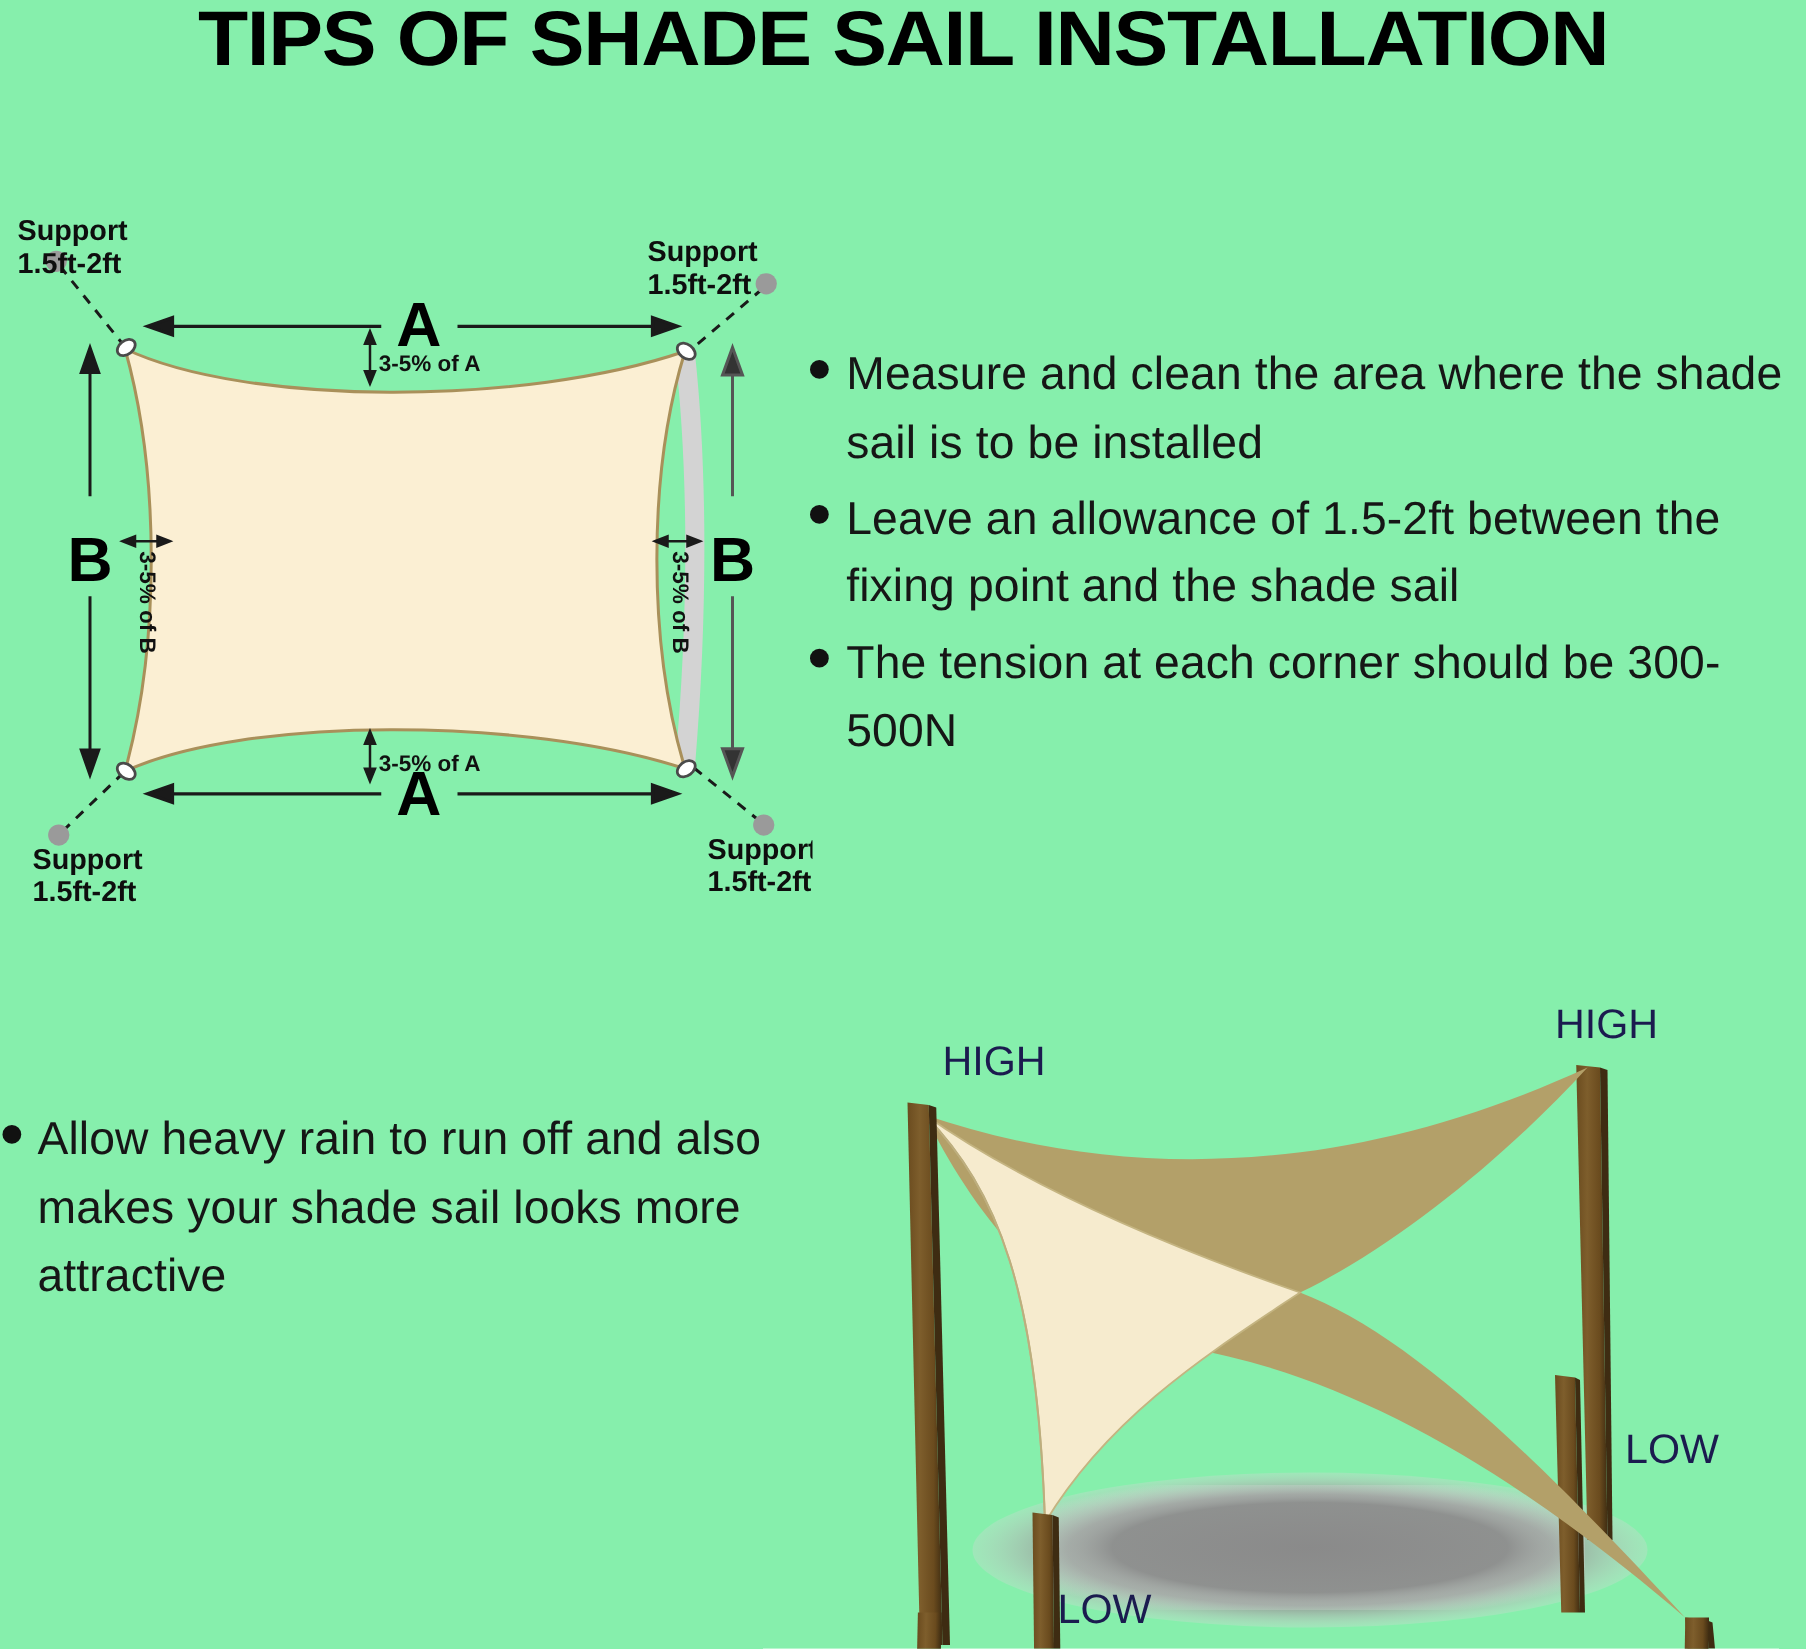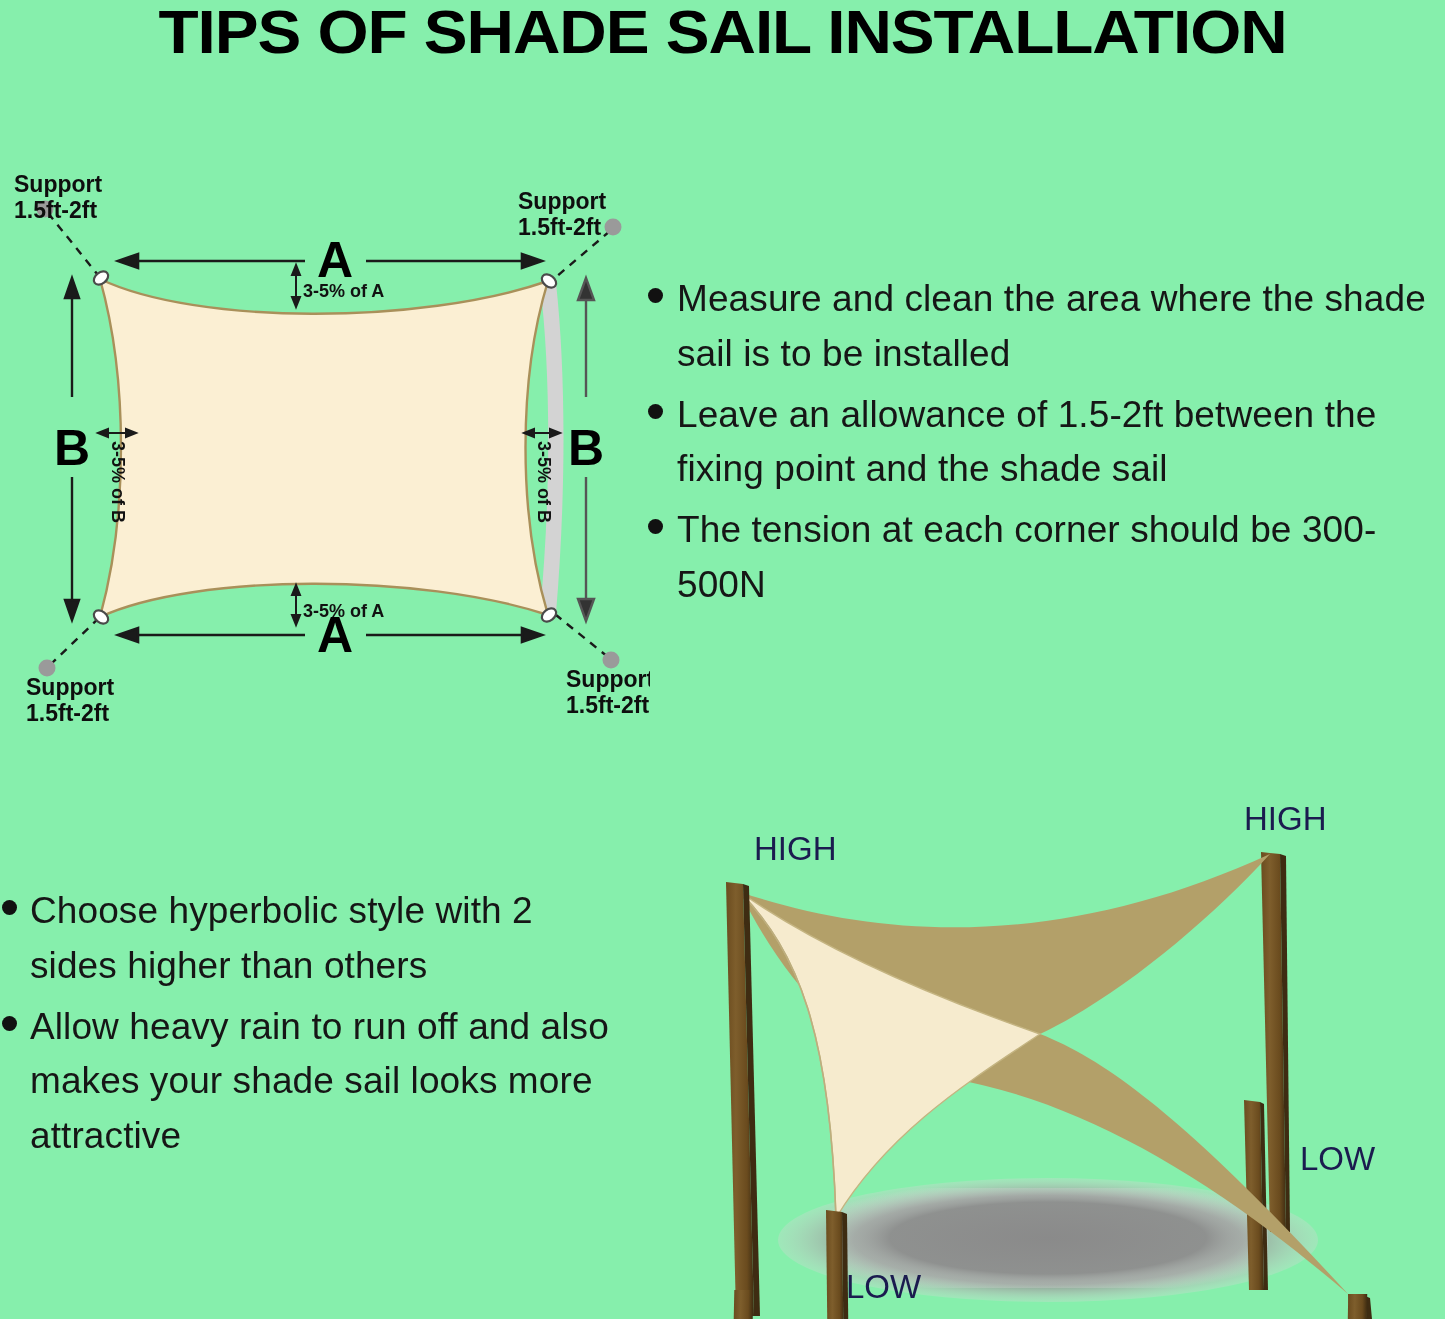--- a/index.html
+++ b/index.html
@@ -179,24 +179,20 @@
       <span class="bullet-dot"></span>
       <span class="bullet-text">Leave an allowance of 1.5-2ft between the fixing point and the shade sail</span>
     </div>
     <div class="bullet-row">
       <span class="bullet-dot"></span>
       <span class="bullet-text">The tension at each corner should be 300-500N</span>
     </div>
   </div>
 
   <div class="bullets-left">
-    <div class="bullet-row">
-      <span class="bullet-dot"></span>
-      <span class="bullet-text">Choose hyperbolic style with 2 sides higher than others</span>
-    </div>
     <div class="bullet-row">
       <span class="bullet-dot"></span>
       <span class="bullet-text">Allow heavy rain to run off and also makes your shade sail looks more attractive</span>
     </div>
   </div>
 
   <svg class="svgblock" style="left:648px;top:782px;" width="800" height="537" viewBox="0 0 800 537">
 
     <defs>
       <radialGradient id="groundShadowGrad" cx="50%" cy="50%" r="58%">

